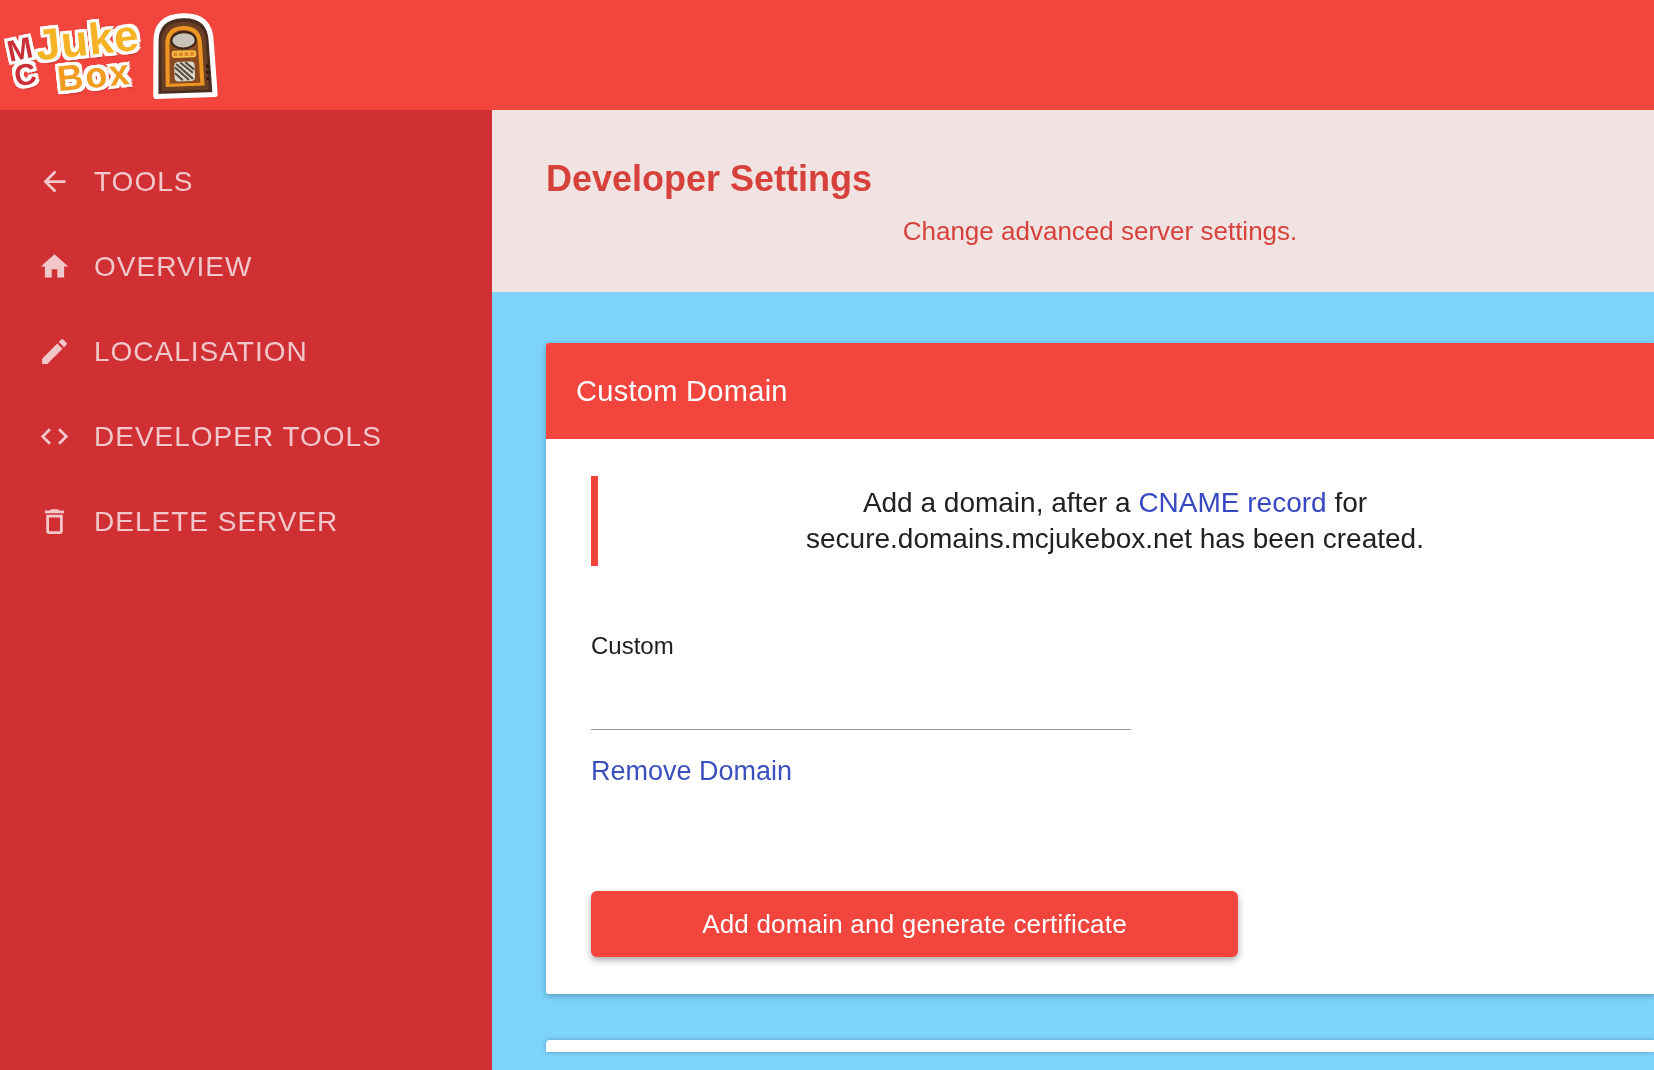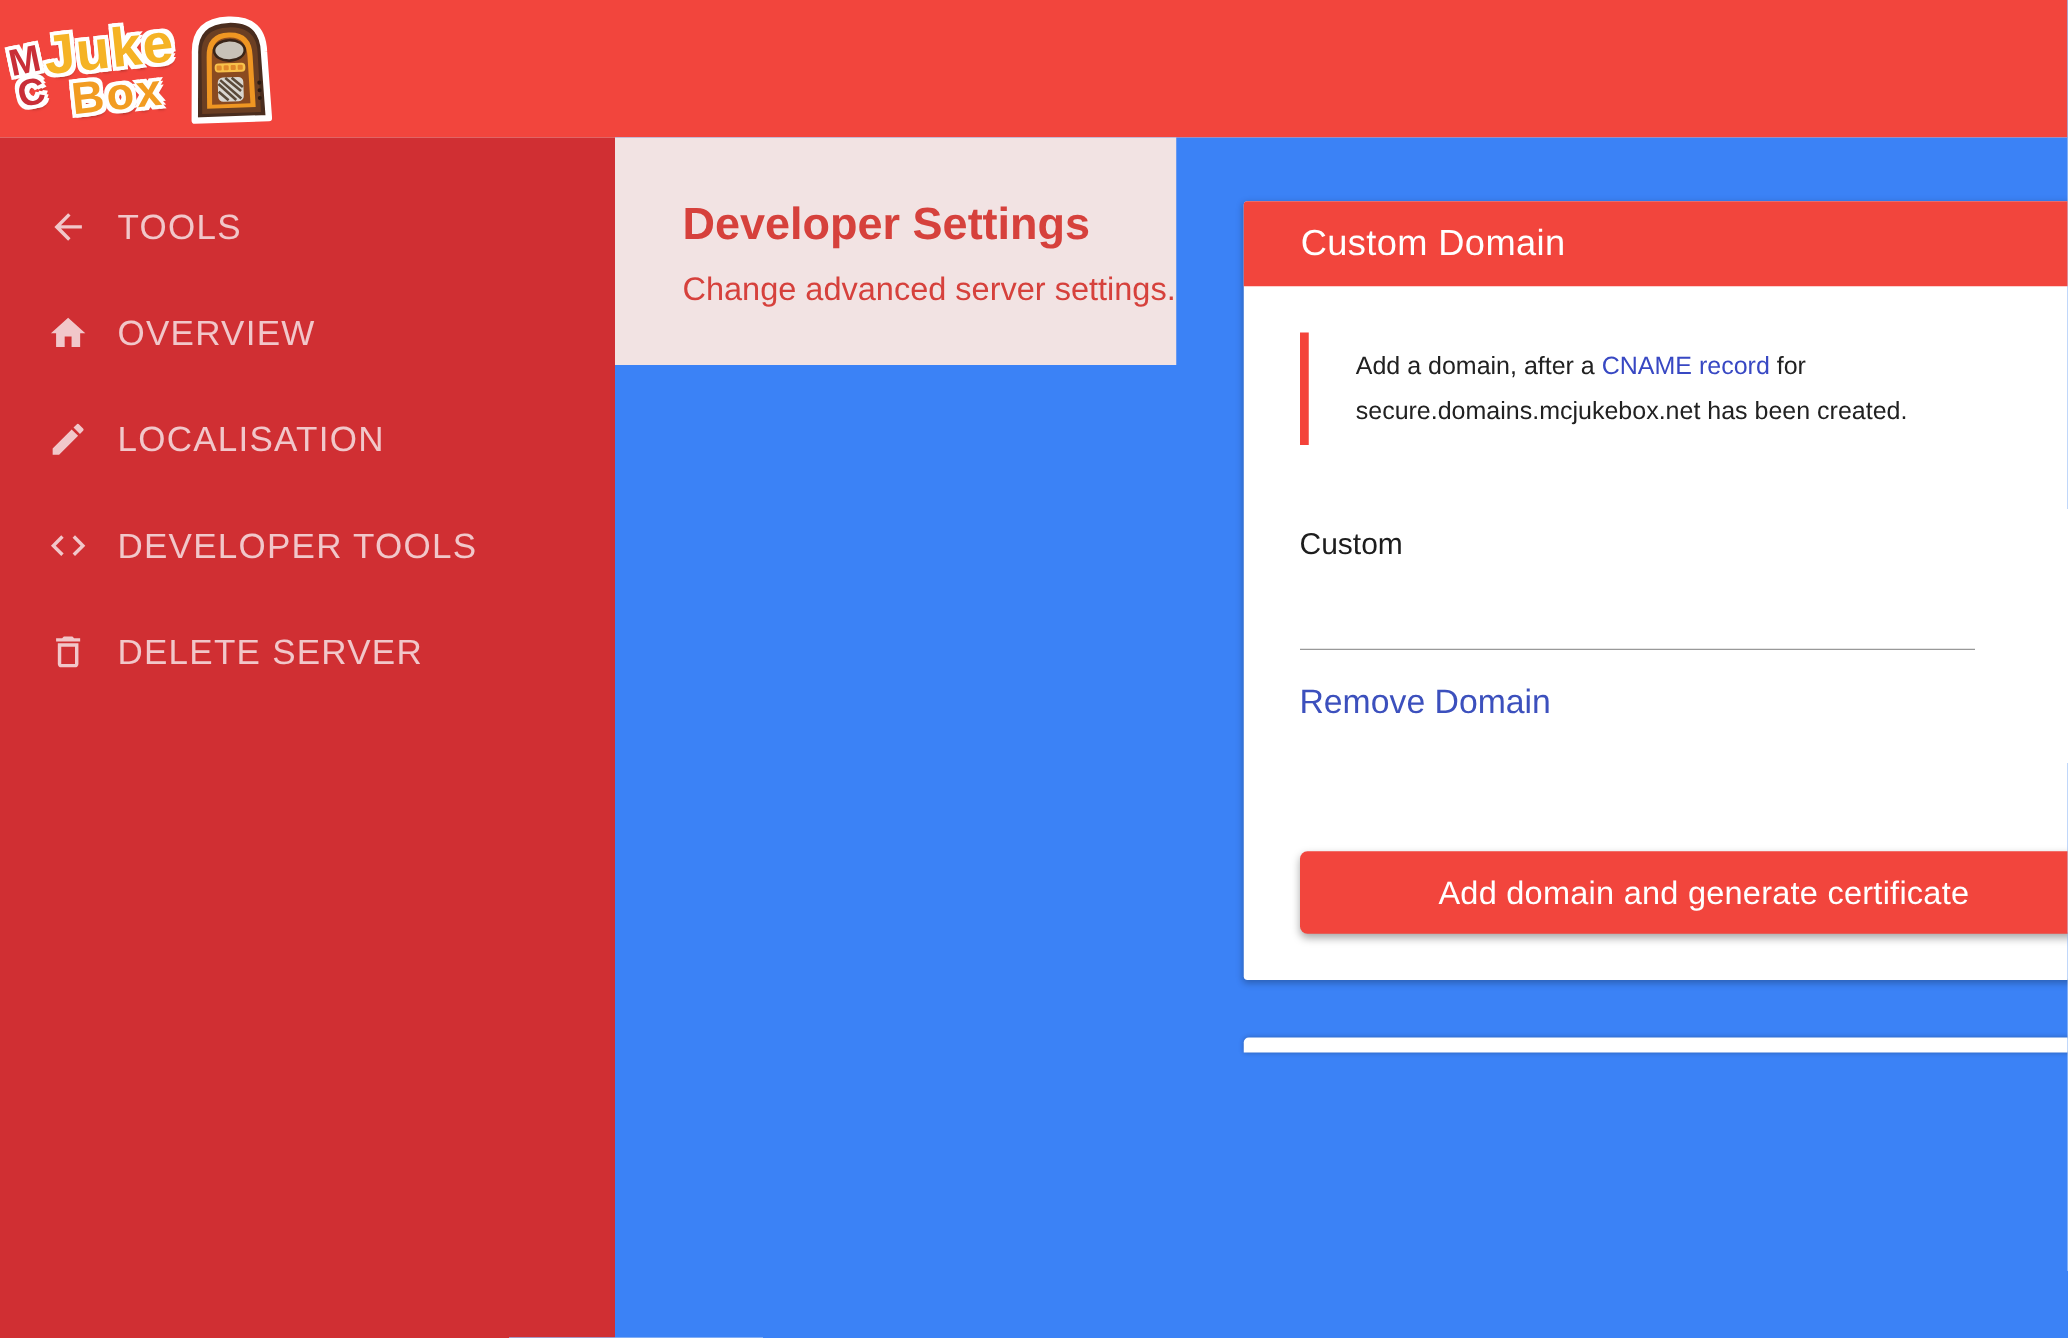--- a/index.html
+++ b/index.html
@@ -20,35 +20,35 @@
   .logo-box  { color:#f29c22; font-weight:bold; font-size:36px; line-height:32px; margin-left:18px; letter-spacing:2px; }
   .logo-art { margin-left:6px; margin-top:4px; }
 
   
   .lower { flex:1; display:flex; min-height:0; }
   .sidebar { width:492px; flex:0 0 auto; background:#d02f33; padding-top:29px; }
   .side-item { height:85px; display:flex; align-items:center; padding-left:38px; color:#f1c7ca; cursor:pointer; }
   .side-item svg { width:33px; height:33px; fill:#f1c7ca; flex:0 0 auto; }
   .side-item .lbl { margin-left:23px; font-size:28px; letter-spacing:1px; font-weight:400; }
 
-  .main { flex:1; display:flex; background:#3b82f6; min-width:0; }
+  .main { flex:1; display:flex; flex-direction:column; background:#7dd3fc; min-width:0; }
   .page-head { height:182px; background:#f2e3e3; padding:48px 0 0 54px; flex:0 0 auto; }
   .page-title { color:#d6413c; font-size:36px; font-weight:bold; }
   .page-sub { color:#d6413c; font-size:26px; margin-top:16px;text-align:center; }
 
   .content { flex:1; position:relative; }
 
   
   .card { margin:51px 0 0 54px; background:#fff; border-radius:3px 0 0 3px; box-shadow:0 2px 6px rgba(0,0,0,.28); }
-  .card-head { height:68px; background:#f2453d; border-radius:3px 0 0 0; display:flex; align-items:center; padding-left:46px; }
+  .card-head { height:96px; background:#f2453d; border-radius:3px 0 0 0; display:flex; align-items:center; padding-left:30px; }
   .card-title { color:#fff; font-size:29px; font-weight:500; letter-spacing:.3px; }
   .card-body { padding:37px 40px 37px 45px; }
 
   .alert { border-left:7px solid #f4433a; padding:9px 20px 9px 38px; margin-bottom:66px; }
-  .alert .ln { font-size:20px; line-height:36px; color:#212121; white-space:nowrap; }
+  .alert .ln { font-size:28px; line-height:36px; color:#212121; white-space:nowrap;text-align:center; }
   .alert a { color:#3848c3; text-decoration:none; cursor:pointer; }
 
   .field-label { font-size:24px; color:#1d1d1d; }
   .domain-input { display:block; width:540px; height:70px; border:none; border-bottom:1px solid #999;
       background:transparent; font-size:26px; color:#212121; outline:none; font-family:inherit; }
   .remove-link { display:inline-block; margin-top:26px; font-size:27px; color:#3c50bd; text-decoration:none; cursor:pointer; }
 
   .submit-btn { display:block; margin-top:104px; width:647px; height:66px; background:#f2453d; color:#fff;
       border:none; border-radius:6px; font-size:26px; font-weight:500; font-family:inherit; cursor:pointer;
       box-shadow:0 3px 7px rgba(0,0,0,.35); letter-spacing:.2px; }

